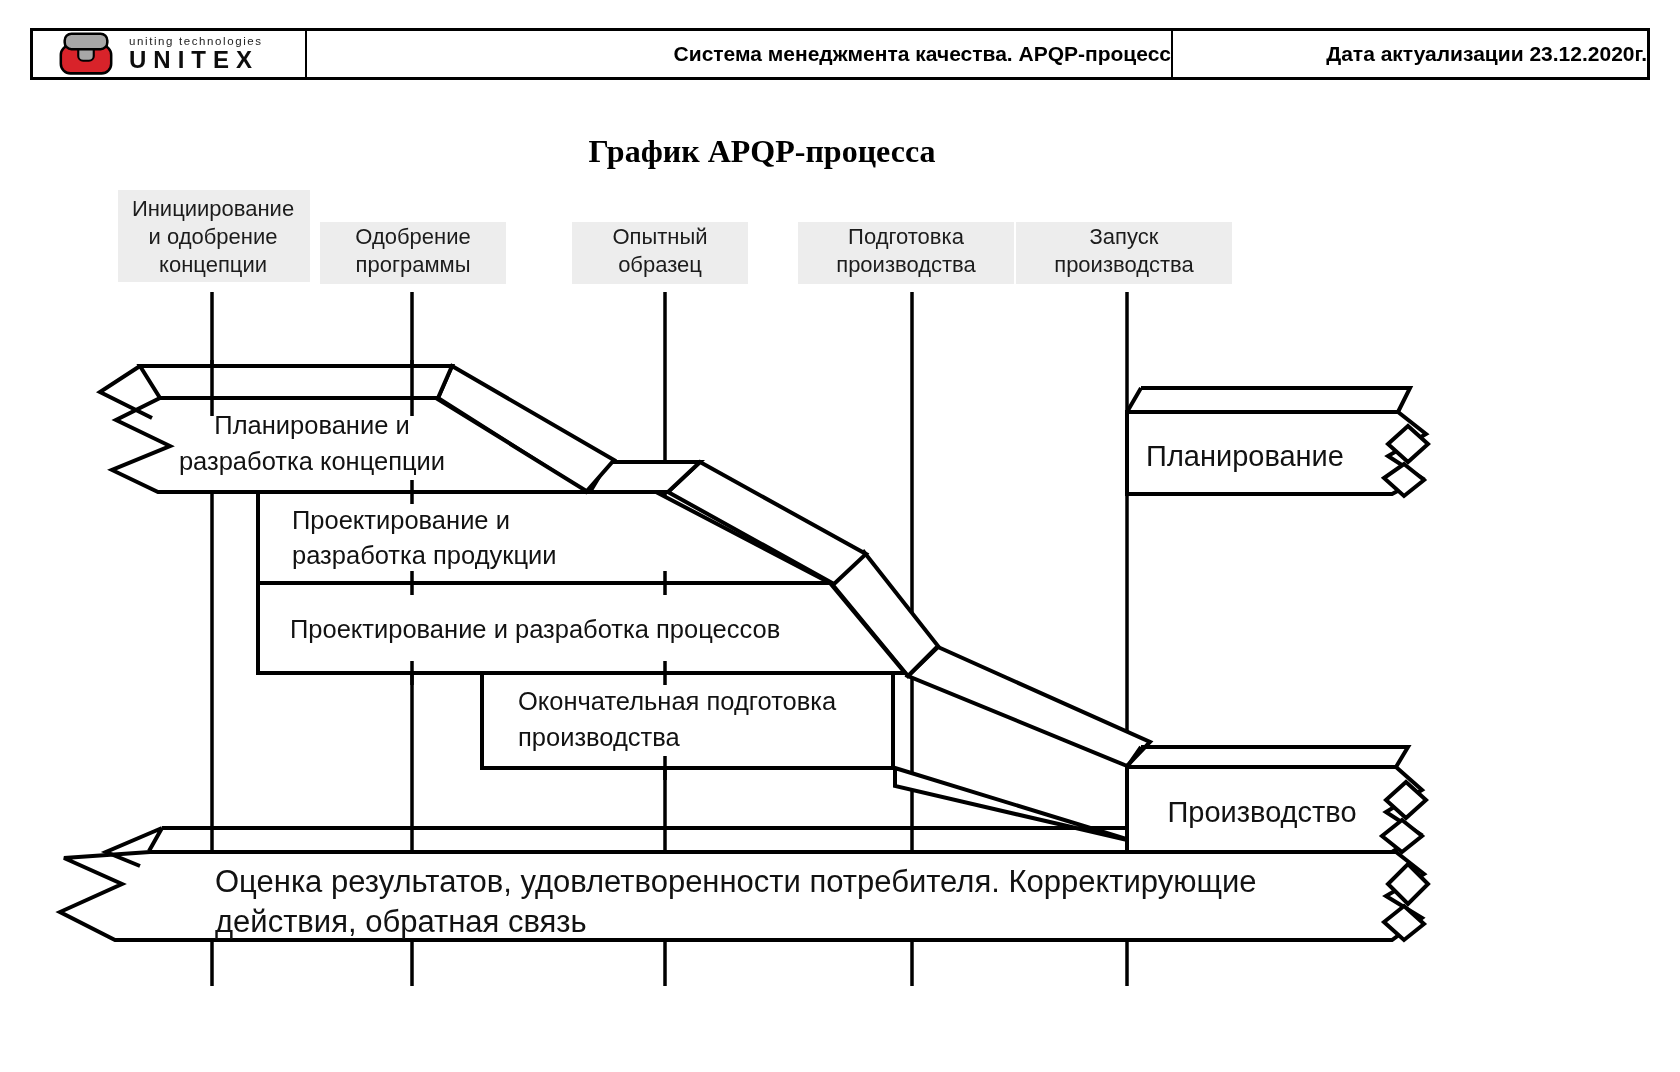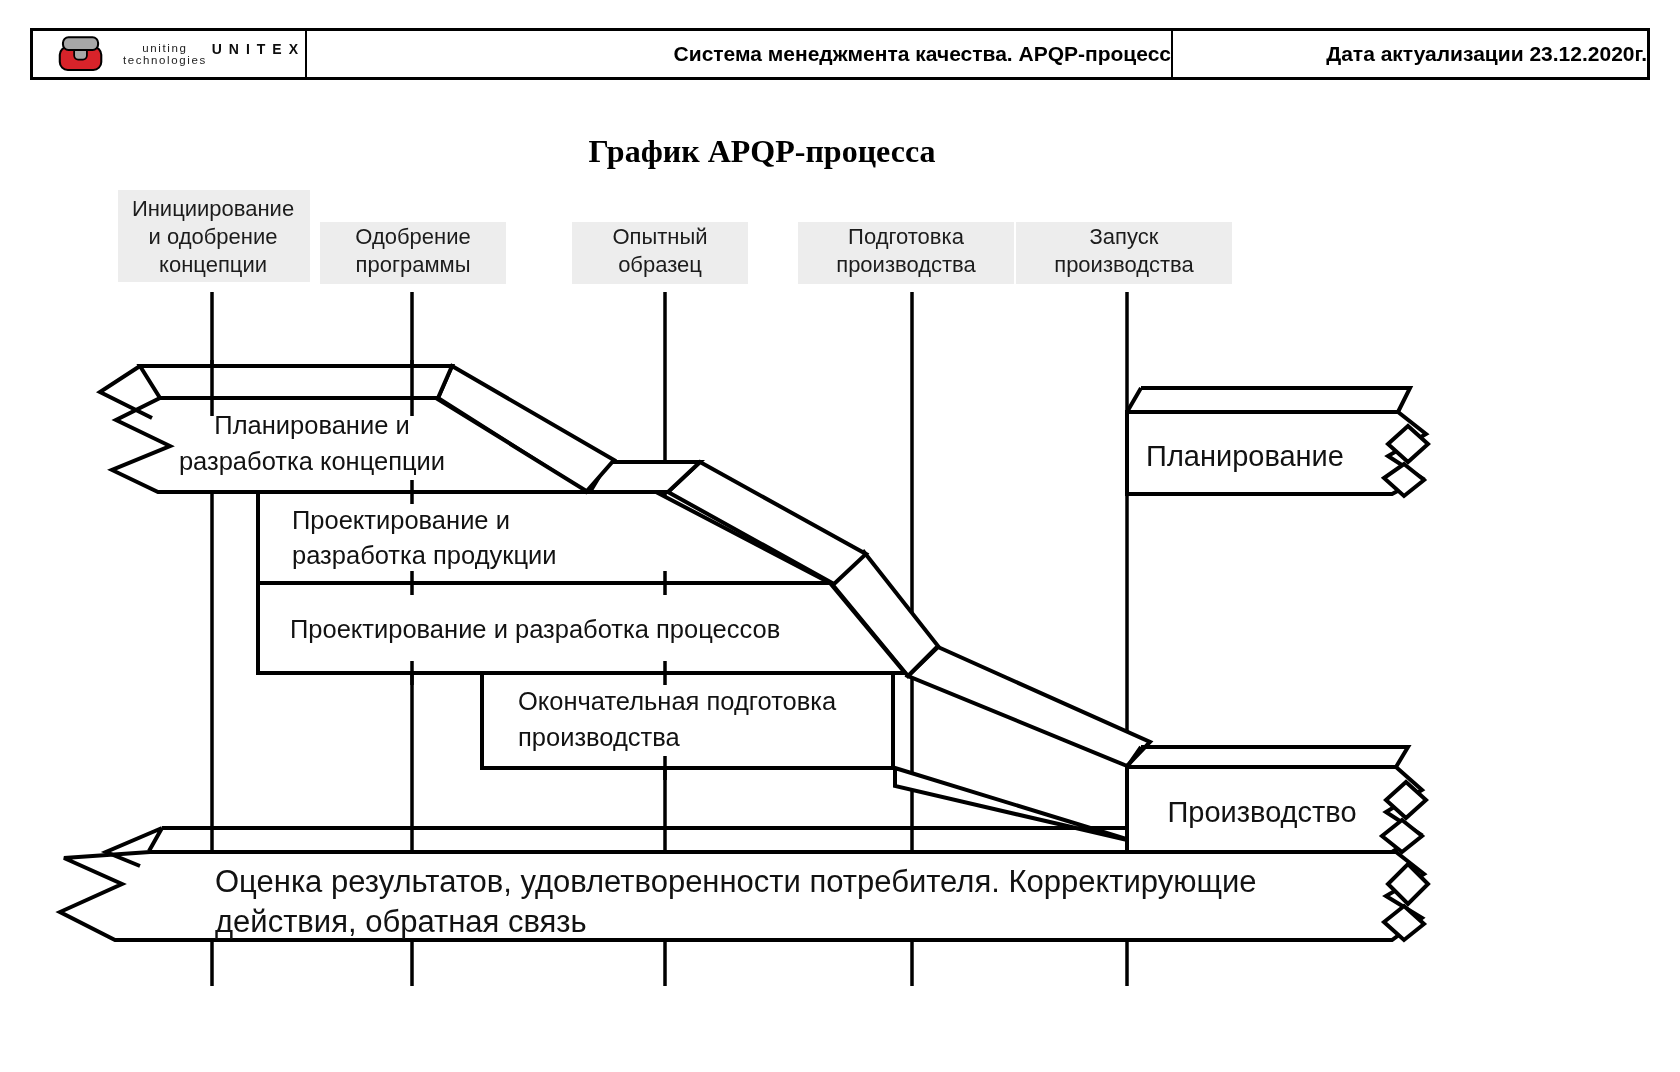--- a/index.html
+++ b/index.html
@@ -6,23 +6,23 @@
   body{width:1680px;height:1072px;position:relative;font-family:"Liberation Sans",sans-serif;overflow:hidden;}
 
   
   .hdr{position:absolute;left:30px;top:28px;width:1620px;height:52px;
        border:3px solid #000;display:flex;background:#fff;box-sizing:border-box;}
   .hdr-cell{box-sizing:border-box;height:100%;display:flex;align-items:center;justify-content:flex-end;}
   .hdr-logo{width:272px;padding-left:22px;justify-content:flex-start;gap:12px;}
   .hdr-title{width:868px;border-left:2px solid #000;border-right:2px solid #000;}
   .hdr-date{flex:1;}
   .hdr-title-text,.hdr-date-text{font-weight:bold;font-size:21px;color:#000;}
-  .logo-text{display:flex;flex-direction:row;line-height:1.05;text-align:center;}
+  .logo-text{display:flex;flex-direction:column;line-height:1.05;}
   .logo-tagline{font-size:11.5px;letter-spacing:1.6px;color:#222;}
-  .logo-brand{font-size:14px;font-weight:bold;letter-spacing:7px;color:#0d0d0d;}
+  .logo-brand{font-size:24px;font-weight:bold;letter-spacing:7px;color:#0d0d0d;}
 
   
   .stage{position:absolute;left:0;top:0;width:1680px;height:1072px;}
   svg text{fill:#161616;}
   .dg-title{font-family:"Liberation Serif",serif;font-weight:bold;font-size:32px;fill:#000;}
   .ms-label{font-size:22px;fill:#1c1c1c;}
   .bar-label{font-size:25.5px;fill:#121212;}
   .bar-label-big{font-size:29px;fill:#121212;}
   .bar-label-wide{font-size:31px;fill:#121212;}
   .shape{fill:#ffffff;stroke:#000;stroke-width:4;stroke-linejoin:miter;}

